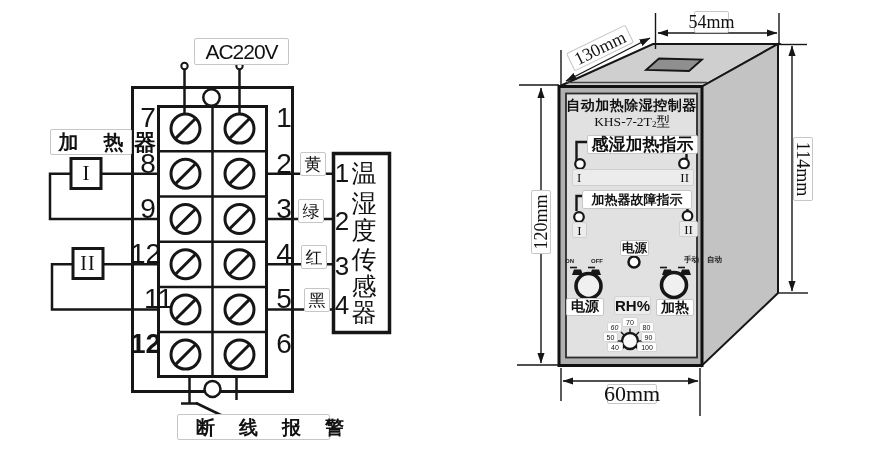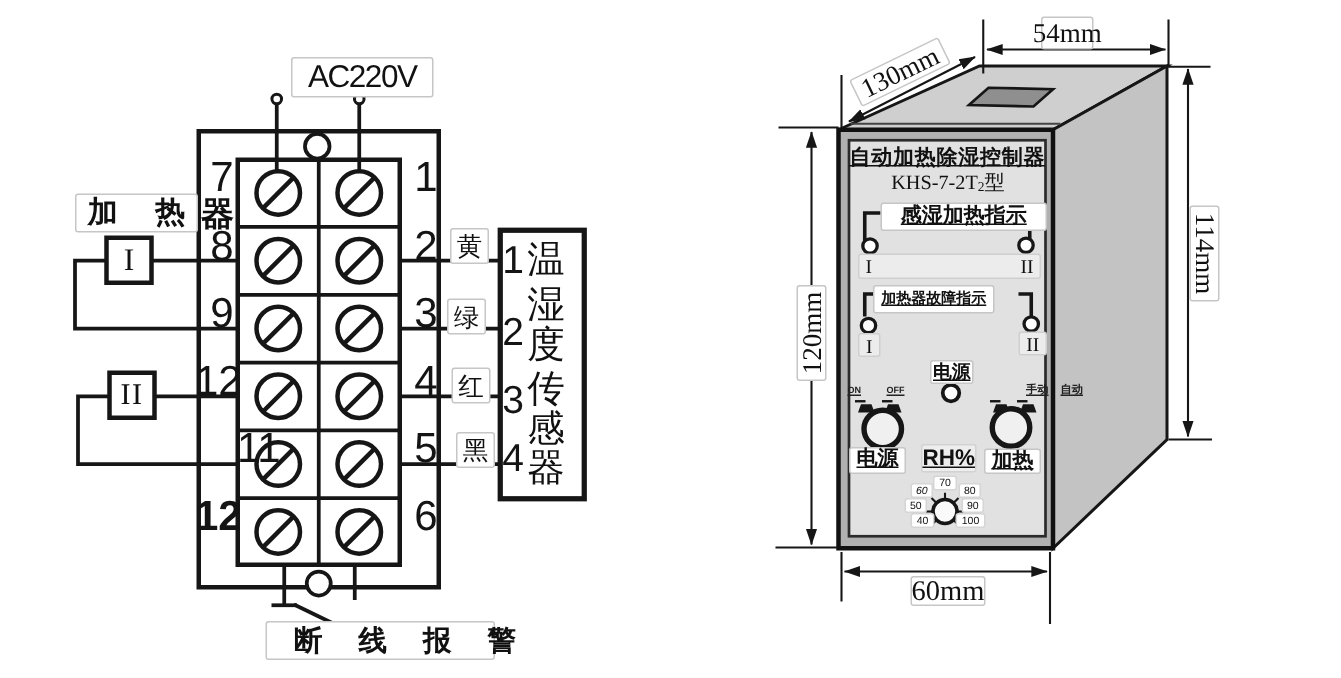--- a/index.html
+++ b/index.html
@@ -3,21 +3,21 @@
 <meta charset="utf-8">
 <style>
   html,body{margin:0;padding:0;background:#fff;}
   #stage{position:relative;width:894px;height:452px;background:#ffffff;overflow:hidden;
          font-family:"Liberation Serif","DejaVu Serif",serif;}
   #lineart{position:absolute;left:0;top:0;}
   .lbl{position:absolute;display:flex;align-items:center;justify-content:center;
        color:#111;white-space:nowrap;line-height:1;}
   .bx{background:#ffffff;border:1px solid #c6c6c6;border-radius:2px;box-sizing:border-box;}
   .san{font-family:"Liberation Sans","DejaVu Sans",sans-serif;}
-  .b{font-weight:bold;text-decoration:underline;}
+  .b{font-weight:bold;}
   .num{font-family:"Liberation Sans","DejaVu Sans",sans-serif;font-size:28px;color:#141414;}
 </style>
 </head>
 <body>
 
 <div id="stage">
 
 <svg id="lineart" width="894" height="452" viewBox="0 0 894 452">
   <defs>
     <marker id="arw" viewBox="0 0 10 8" refX="9.5" refY="4" markerWidth="11" markerHeight="9" orient="auto-start-reverse" markerUnits="userSpaceOnUse">
@@ -160,21 +160,21 @@
   <span style="letter-spacing:25px;margin-right:-25px;">加热</span>
 </div>
 <div class="lbl" style="left:131px;top:130px;width:28px;height:25px;font-size:22px;font-weight:bold;">器</div>
 <div class="lbl" style="left:71px;top:158px;width:30px;height:30px;font-size:21px;">I</div>
 <div class="lbl" style="left:73px;top:248px;width:30px;height:30px;font-size:20px;letter-spacing:1px;">II</div>
 
 <div class="lbl num" style="left:136px;top:104px;width:24px;height:28px;">7</div>
 <div class="lbl num" style="left:136px;top:150px;width:24px;height:28px;">8</div>
 <div class="lbl num" style="left:136px;top:195px;width:24px;height:28px;">9</div>
 <div class="lbl num" style="left:131px;top:240px;width:29px;height:28px;">12</div>
-<div class="lbl num" style="left:146px;top:285px;width:53px;height:28px;">11</div>
+<div class="lbl num" style="left:132px;top:285px;width:53px;height:28px;">11</div>
 <div class="lbl num" style="left:131px;top:330px;width:29px;height:28px;font-weight:bold;">12</div>
 
 <div class="lbl num" style="left:272px;top:104px;width:24px;height:28px;">1</div>
 <div class="lbl num" style="left:272px;top:150px;width:24px;height:28px;">2</div>
 <div class="lbl num" style="left:272px;top:195px;width:24px;height:28px;">3</div>
 <div class="lbl num" style="left:272px;top:240px;width:24px;height:28px;">4</div>
 <div class="lbl num" style="left:272px;top:285px;width:24px;height:28px;">5</div>
 <div class="lbl num" style="left:272px;top:330px;width:24px;height:28px;">6</div>
 
 <div class="lbl bx" style="left:300px;top:152px;width:26px;height:24px;font-size:17px;">黄</div>
@@ -195,36 +195,36 @@
 <div class="lbl" style="left:349px;top:298px;width:30px;height:28px;font-size:25px;">器</div>
 
 <div class="lbl bx" style="left:177px;top:414px;width:153px;height:26px;font-size:19px;font-weight:bold;">
   <span style="letter-spacing:24px;margin-right:-24px;padding-left:33px;">断线报警</span>
 </div>
 
 <div class="lbl bx" style="left:567px;top:38px;width:66px;height:20px;font-size:18px;transform:rotate(-26deg);">130mm</div>
 <div class="lbl bx" style="left:694px;top:11px;width:35px;height:22px;font-size:18px;text-align:right;">54mm</div>
 <div class="lbl bx" style="left:771px;top:159px;width:64px;height:20px;font-size:18px;transform:rotate(90deg);">114mm</div>
 <div class="lbl bx" style="left:509px;top:212px;width:64px;height:20px;font-size:18px;transform:rotate(-90deg);">120mm</div>
-<div class="lbl bx" style="left:607px;top:384px;width:50px;height:20px;font-size:19px;">60mm</div>
+<div class="lbl bx" style="left:607px;top:384px;width:50px;height:20px;font-size:22px;">60mm</div>
 
 <div class="lbl b" style="left:565px;top:97px;width:133px;height:17px;font-size:14px;letter-spacing:0.5px;">自动加热除湿控制器</div>
 <div class="lbl" style="left:582px;top:114px;width:100px;height:15px;font-size:13.5px;">
   <span>KHS-7-2T</span>
       <span style="font-size:9px;position:relative;top:3px;">2</span>
       <span>型</span>
 </div>
 
-<div class="lbl bx b" style="left:587px;top:135px;width:111px;height:19px;font-size:14px;">感湿加热指示</div>
+<div class="lbl bx b" style="left:587px;top:135px;width:111px;height:19px;font-size:17px;">感湿加热指示</div>
 <div class="lbl bx" style="left:572px;top:169px;width:122px;height:17px;font-size:13px;justify-content:space-between;padding:0 4px;background:#ececec;border-color:#cfcfcf;">
   <span>I</span>
   <span>II</span>
 </div>
 
-<div class="lbl bx b" style="left:582px;top:190px;width:81px;height:19px;font-size:10px;">加热器故障指示</div>
+<div class="lbl bx b" style="left:582px;top:190px;width:110px;height:19px;font-size:13px;">加热器故障指示</div>
 <div class="lbl bx" style="left:572px;top:222px;width:15px;height:16px;font-size:13px;background:#ececec;border-color:#cfcfcf;">I</div>
 <div class="lbl bx" style="left:679px;top:221px;width:19px;height:16px;font-size:13px;background:#ececec;border-color:#cfcfcf;">II</div>
 
 <div class="lbl bx b" style="left:620px;top:240px;width:29px;height:16px;font-size:12.5px;">电源</div>
 
 <div class="lbl san b" style="left:565px;top:257px;width:38px;height:8px;font-size:6px;justify-content:space-between;color:#222;">
   <span>ON</span>
   <span>OFF</span>
 </div>
 <div class="lbl b" style="left:684px;top:255px;width:38px;height:10px;font-size:7.5px;justify-content:space-between;color:#222;">

